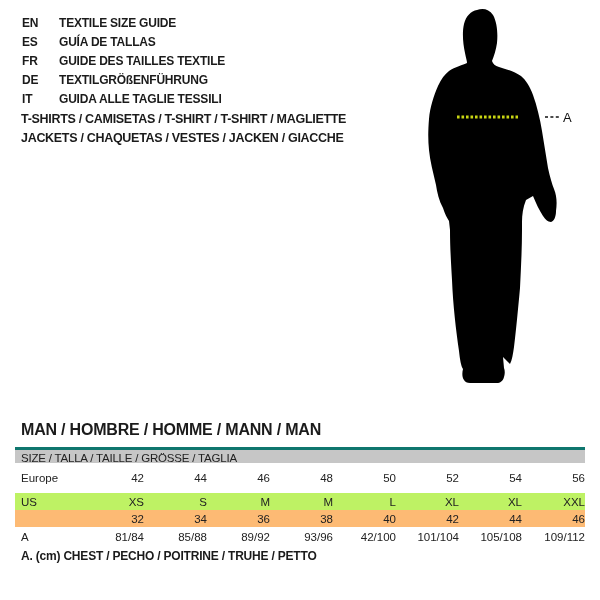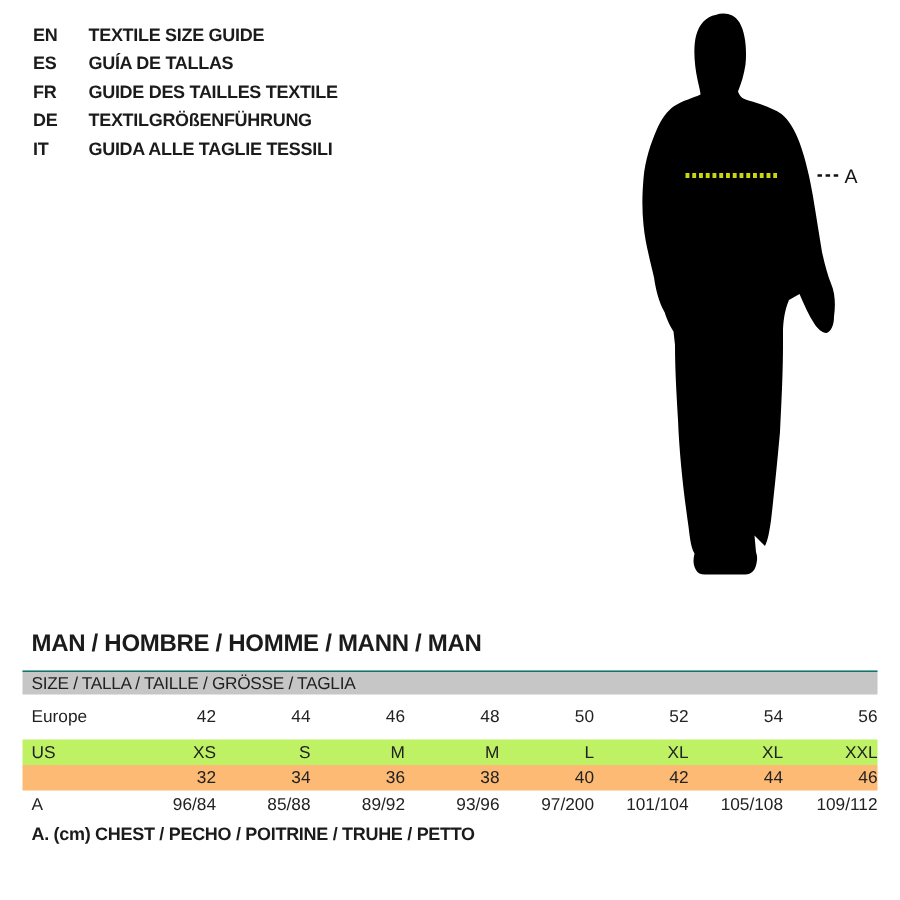--- a/index.html
+++ b/index.html
@@ -17,21 +17,21 @@
 
   
   .figure{position:absolute;left:405px;top:0;width:170px;height:390px;}
   .figure svg{display:block;width:170px;height:390px;}
 
   
   .man-line{position:absolute;left:21px;top:421px;font-size:16px;font-weight:700;letter-spacing:-0.2px;white-space:nowrap;}
 
   
   .table{position:absolute;left:15px;top:447px;width:570px;font-size:11.5px;color:#222;}
-  .t-header{height:16px;line-height:16px;padding-left:6px;letter-spacing:-0.2px;border-top:1px solid #0f766e;box-sizing:border-box;white-space:nowrap;}
+  .t-header{height:16px;line-height:16px;padding-left:6px;letter-spacing:-0.2px;border-top:3px solid #0f766e;box-sizing:border-box;white-space:nowrap;}
   .t-row{display:grid;grid-template-columns:66px repeat(8,1fr);align-items:center;height:17px;}
   .t-row:first-child{height:30px;}
   .t-row:last-child{height:20px;}
   .t-label{padding-left:6px;text-align:left;}
   .t-cell{text-align:right;}
 
   
   .footnote{position:absolute;left:21px;top:549px;font-size:12px;font-weight:700;letter-spacing:-0.2px;white-space:nowrap;}
 </style>
 </head>
@@ -56,20 +56,22 @@
         <span class="lang-code">DE</span>
         <span>TEXTILGRÖßENFÜHRUNG</span>
       </div>
       <div class="lang-row">
         <span class="lang-code">IT</span>
         <span>GUIDA ALLE TAGLIE TESSILI</span>
       </div>
     </div>
 
   <div class="cats">
+      <div class="cat-row">T-SHIRTS / CAMISETAS / T-SHIRT / T-SHIRT / MAGLIETTE</div>
+      <div class="cat-row">JACKETS / CHAQUETAS / VESTES / JACKEN / GIACCHE</div>
     </div>
 
   <div class="figure">
     <svg viewBox="0 0 170 390" xmlns="http://www.w3.org/2000/svg">
       <path id="silhouette" d="
         M72,10
         C66,11 61,16 59,24
         C57,32 58,44 60,53
         C61,58 62,61 62,63
         C58,65 50,67 44,71
@@ -148,25 +150,25 @@
           <div class="t-cell">34</div>
           <div class="t-cell">36</div>
           <div class="t-cell">38</div>
           <div class="t-cell">40</div>
           <div class="t-cell">42</div>
           <div class="t-cell">44</div>
           <div class="t-cell">46</div>
         </div>
         <div class="t-row">
           <div class="t-label">A</div>
-          <div class="t-cell">96/84</div>
+          <div class="t-cell">81/84</div>
           <div class="t-cell">85/88</div>
           <div class="t-cell">89/92</div>
           <div class="t-cell">93/96</div>
-          <div class="t-cell">97/200</div>
+          <div class="t-cell">42/100</div>
           <div class="t-cell">101/104</div>
           <div class="t-cell">105/108</div>
           <div class="t-cell">109/112</div>
         </div>
       </div>
   </div>
 
   <div class="footnote">A. (cm) CHEST / PECHO / POITRINE / TRUHE / PETTO</div>
 
 </div>

